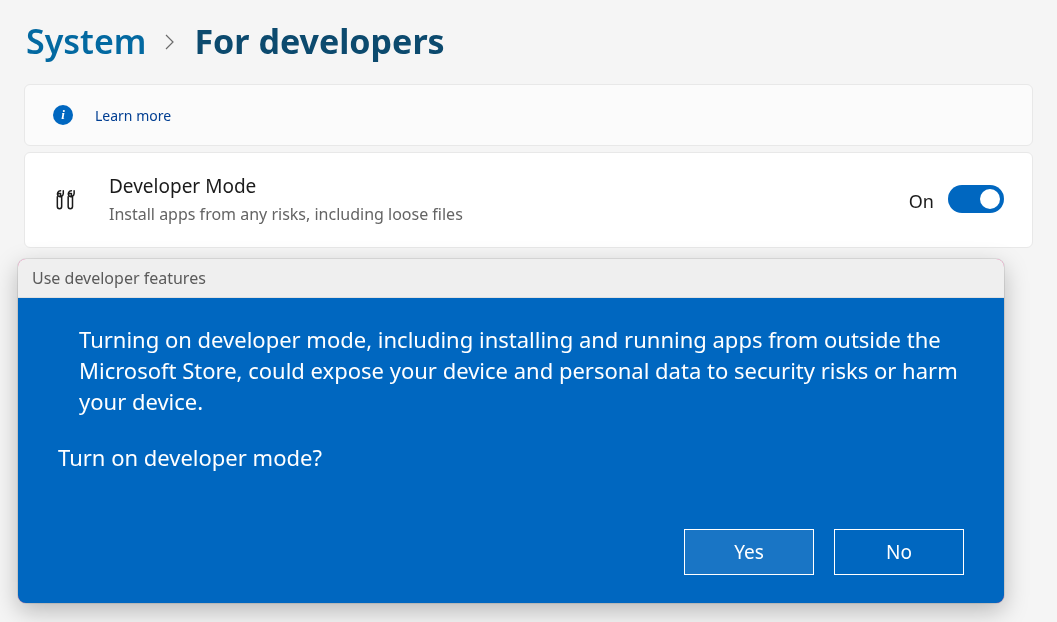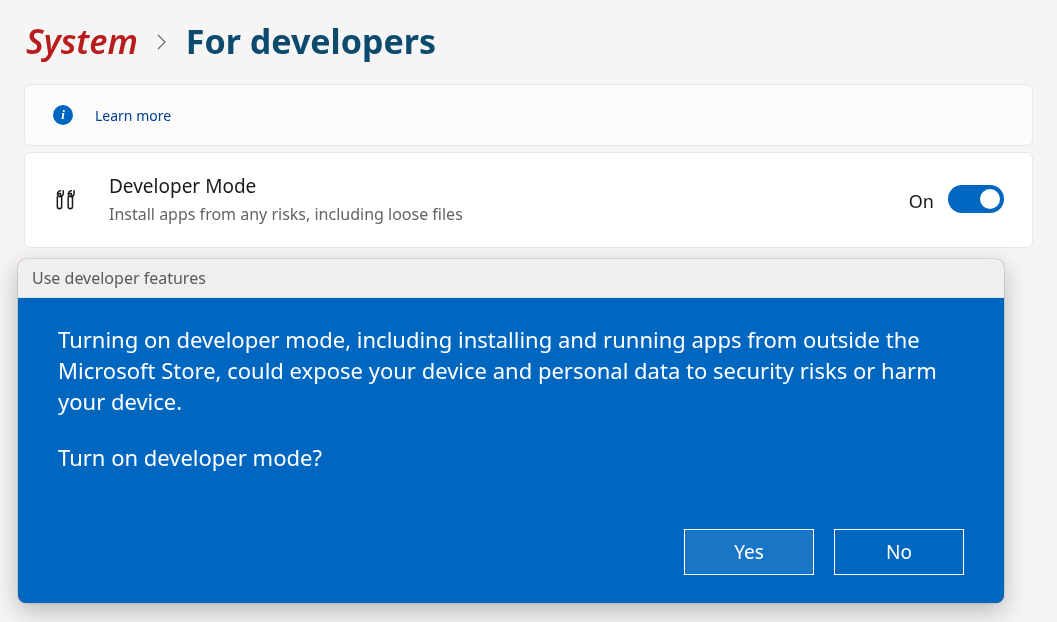--- a/index.html
+++ b/index.html
@@ -13,23 +13,22 @@
     }
     .breadcrumb {
       display: flex;
       align-items: center;
       gap: 18px;
       padding: 18px 26px 20px;
     }
     .breadcrumb-parent {
       font-size: 34px;
       font-weight: 600;
-      color: #b91c1c;
-      cursor: pointer;
-      font-style: italic;
+      color: #0369a1;
+      cursor: pointer;
     }
     .breadcrumb-sep {
       color: #6b6b6b;
       font-size: 22px;
       font-weight: 400;
     }
     .breadcrumb-current {
       font-size: 34px;
       font-weight: 700;
       color: #0c4a6e;
@@ -152,20 +151,21 @@
     }
     .dialog-body {
       background: #0067c0;
       color: #fff;
       padding: 26px 40px 28px;
     }
     .dialog-text {
       font-size: 22px;
       line-height: 1.4;
       margin-bottom: 26px;
+      margin-left: 21px;
     }
     .dialog-question {
       font-size: 22px;
       line-height: 1.4;
       margin-bottom: 56px;
     }
     .dialog-buttons {
       display: flex;
       justify-content: flex-end;
       gap: 20px;

